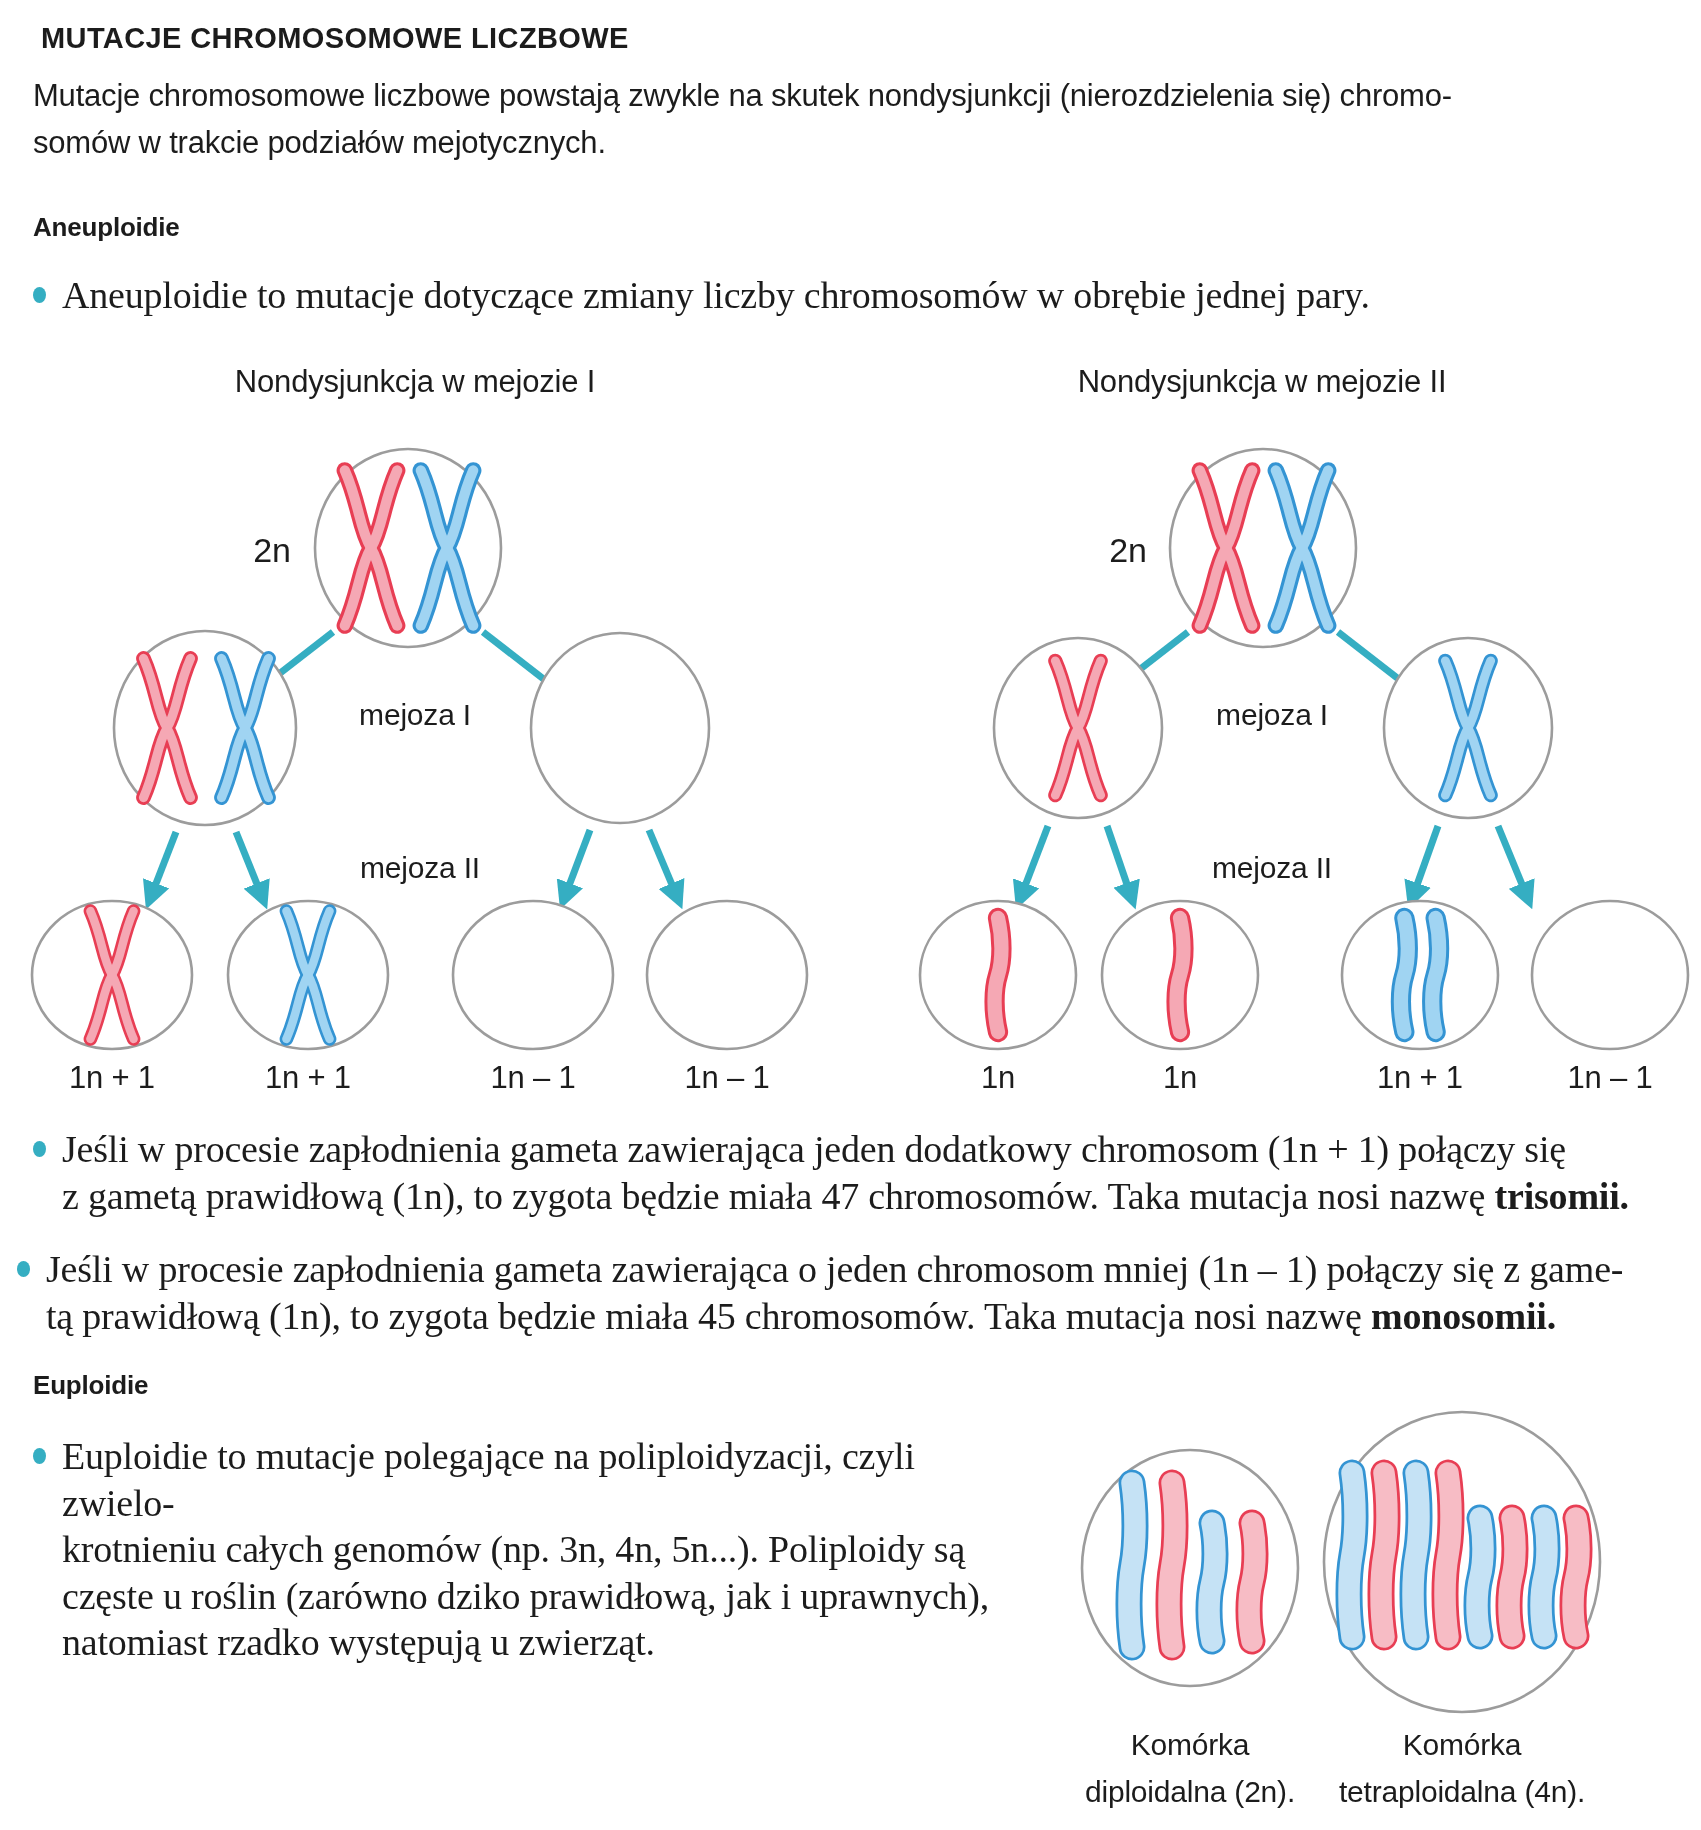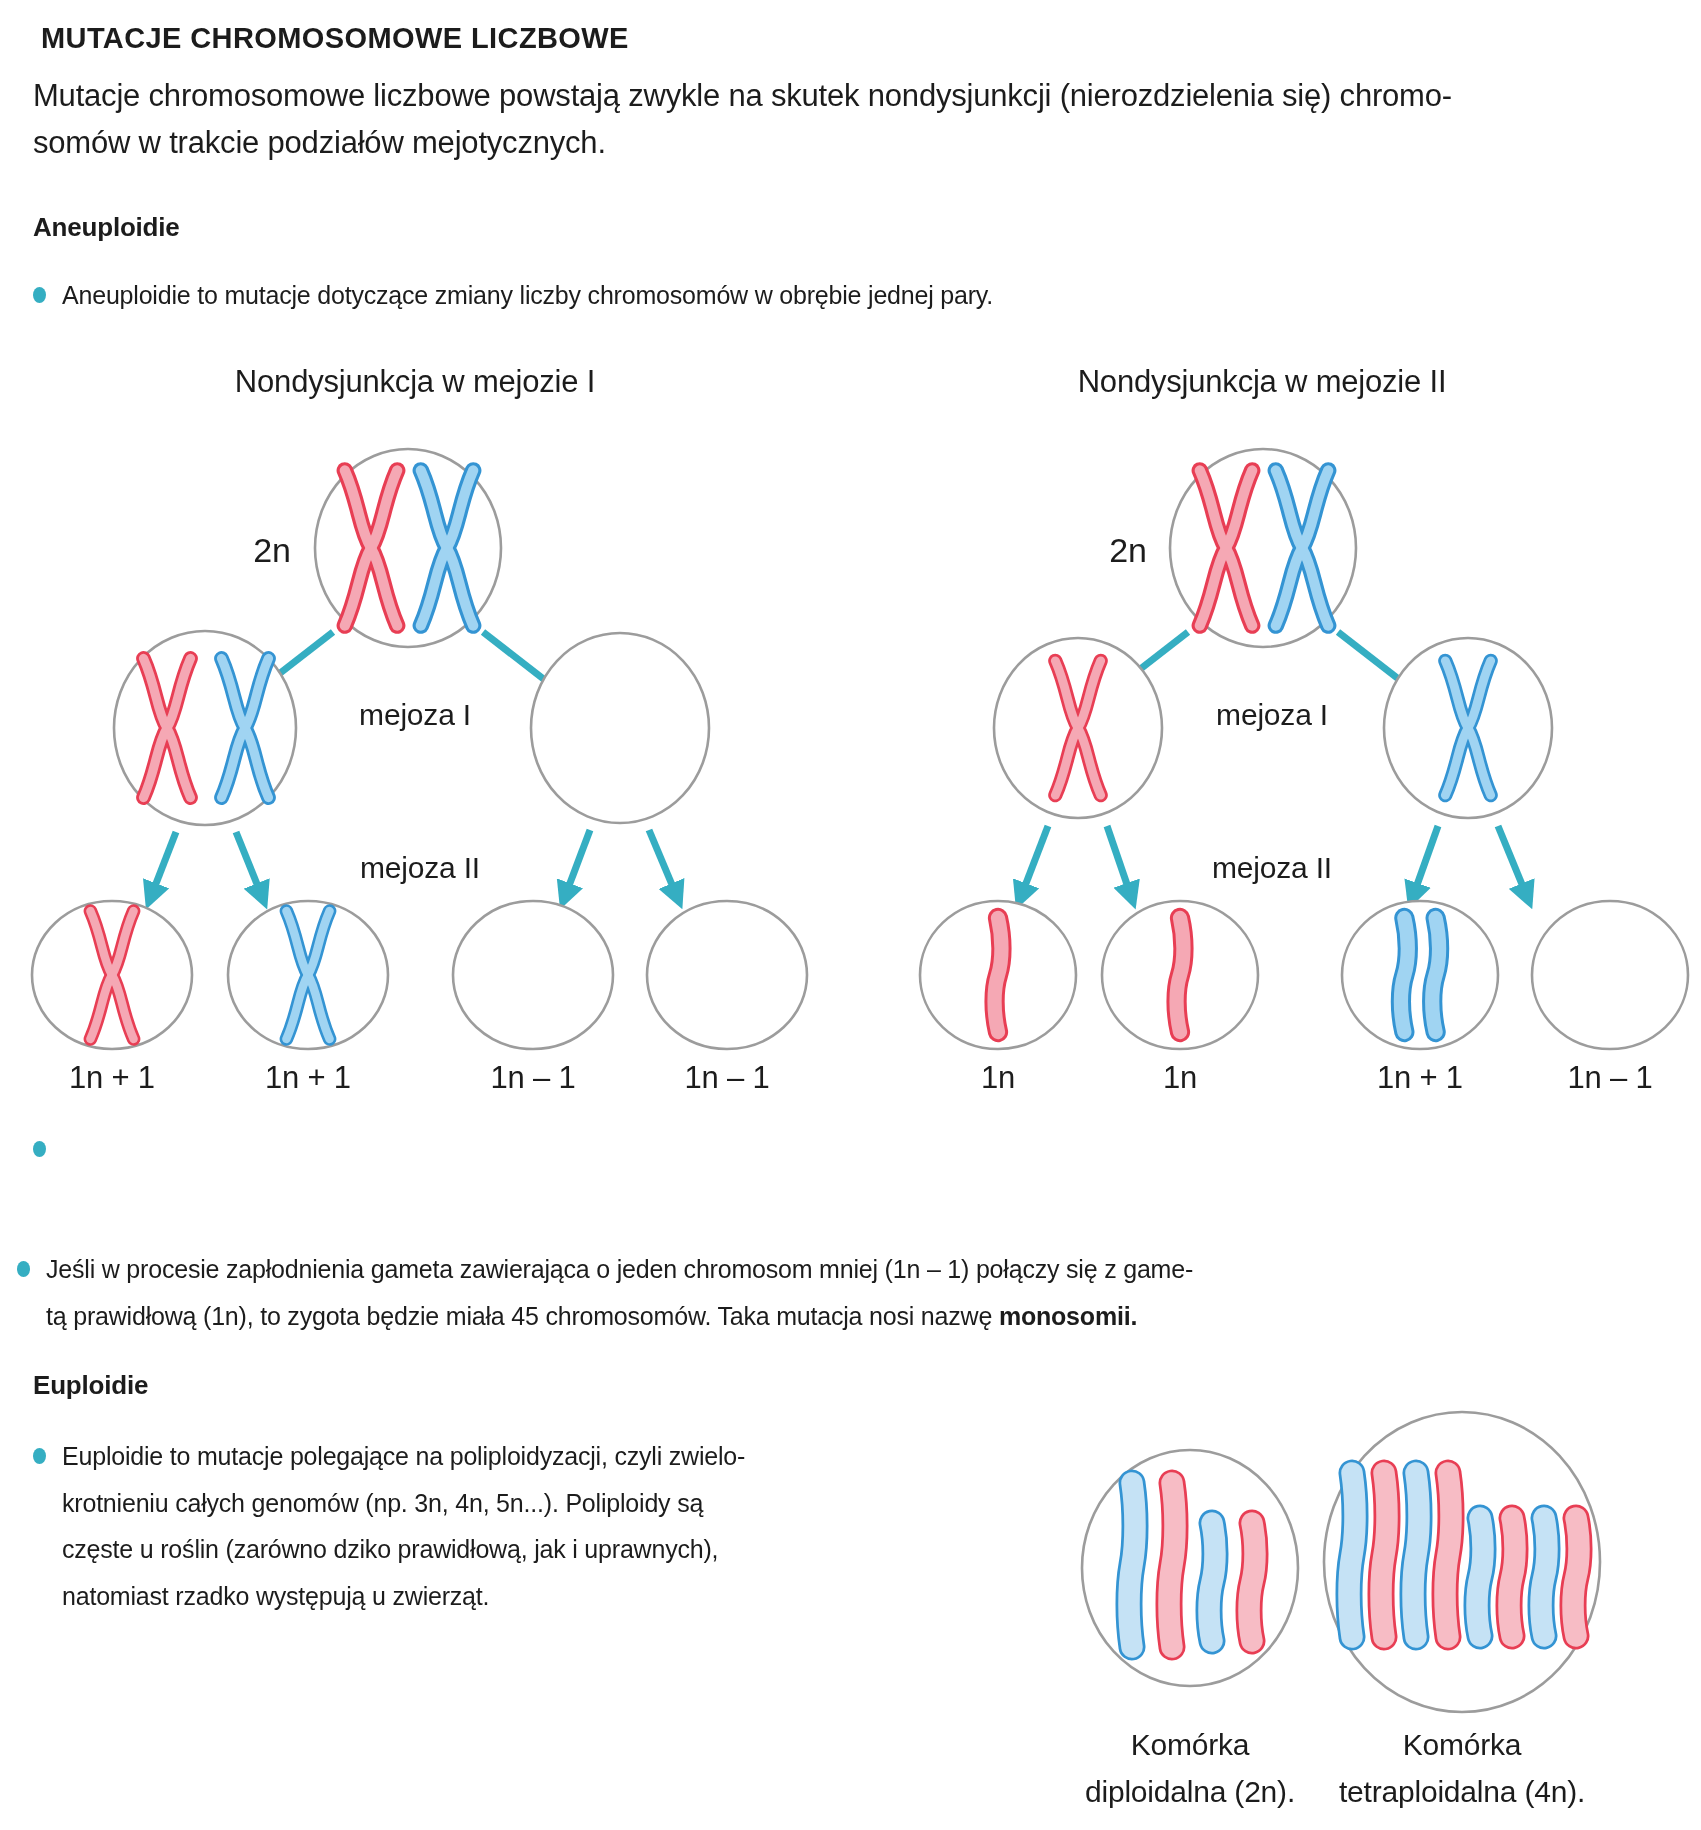--- a/index.html
+++ b/index.html
@@ -7,21 +7,21 @@
     width:1701px;height:1830px;position:relative;overflow:hidden;
     font-family:"Liberation Sans","DejaVu Sans",sans-serif;
     color:#1c1c1c;letter-spacing:-0.2px;
   }
   .abs{position:absolute;}
   .doc-title{font-size:29px;font-weight:700;letter-spacing:0.4px;}
   .heading{font-size:26px;font-weight:700;}
   .body-text{font-size:31px;line-height:47px;white-space:pre-line;}
   .bullet{display:flex;gap:16px;}
   .dot{width:13px;height:16px;border-radius:50%;background:var(--accent_teal,#35AEC2);flex:none;margin-top:15px;}
-  .btext{font-size:25px;line-height:47px;white-space:pre-line;}
+  .btext{font-size:38px;line-height:47px;white-space:pre-line;font-family:Liberation Serif, serif;}
   .btext b{font-weight:700;}
 
   svg text{font-family:"Liberation Sans","DejaVu Sans",sans-serif;fill:#1c1c1c;letter-spacing:-0.2px;}
   .dtitle{font-size:31px;font-weight:400;}
   .ploidy{font-size:34px;}
   .mlabel{font-size:30px;}
   .glabel{font-size:31px;}
   .clabel{font-size:30px;}
 
   .cell{fill:#ffffff;stroke:var(--cell_outline,#9C9C9C);stroke-width:2.6;}
@@ -183,20 +183,22 @@
 
     <text class="glabel" x="998" y="738" text-anchor="middle">1n</text>
     <text class="glabel" x="1180" y="738" text-anchor="middle">1n</text>
     <text class="glabel" x="1420" y="738" text-anchor="middle">1n + 1</text>
     <text class="glabel" x="1610" y="738" text-anchor="middle">1n – 1</text>
   </g>
 </svg>
 
 <div class="abs bullet" style="left:33px;top:1126px;width:1645px;">
   <span class="dot"></span>
+  <div class="btext"><span>Jeśli w procesie zapłodnienia gameta zawierająca jeden dodatkowy chromosom (1n + 1) połączy się
+z gametą prawidłową (1n), to zygota będzie miała 47 chromosomów. Taka mutacja nosi nazwę </span><b>trisomii.</b></div>
 </div>
 
 <div class="abs bullet" style="left:17px;top:1246px;width:1645px;">
   <span class="dot"></span>
   <div class="btext"><span>Jeśli w procesie zapłodnienia gameta zawierająca o jeden chromosom mniej (1n – 1) połączy się z game-
 tą prawidłową (1n), to zygota będzie miała 45 chromosomów. Taka mutacja nosi nazwę </span><b>monosomii.</b></div>
 </div>
 
 <div class="abs heading" style="left:33px;top:1370px;">Euploidie</div>
 

